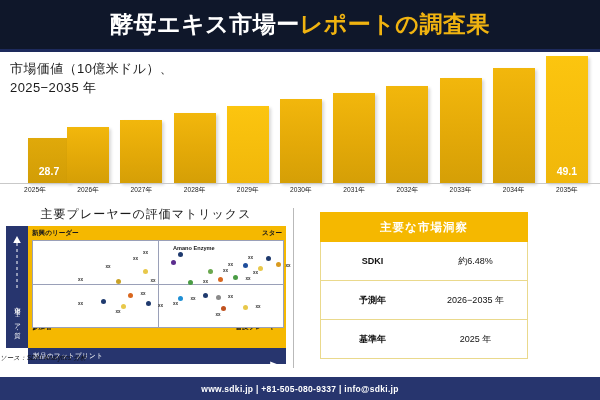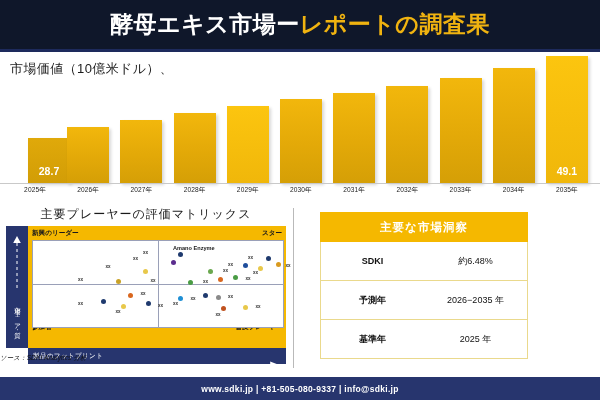--- a/index.html
+++ b/index.html
@@ -120,20 +120,21 @@
 <div id="header">
   <div class="title">
     <span class="w">酵母エキス市場ー</span><span class="g">レポートの調査果</span>
   </div>
 </div>
 <div id="header-accent"></div>
 
 <div id="chart-block">
   <div id="chart-subtitle">
       <div>市場価値（10億米ドル）、</div>
+      <div>2025−2035 年</div>
     </div>
   <div id="bars">
       <div class="bar-col">
         <div class="bar first" style="height: 45px; margin-left: 28px;">
           <div class="bar-value">28.7</div>
         </div>
       </div>
       <div class="bar-col">
         <div class="bar" style="height: 56px;"></div>
       </div>

